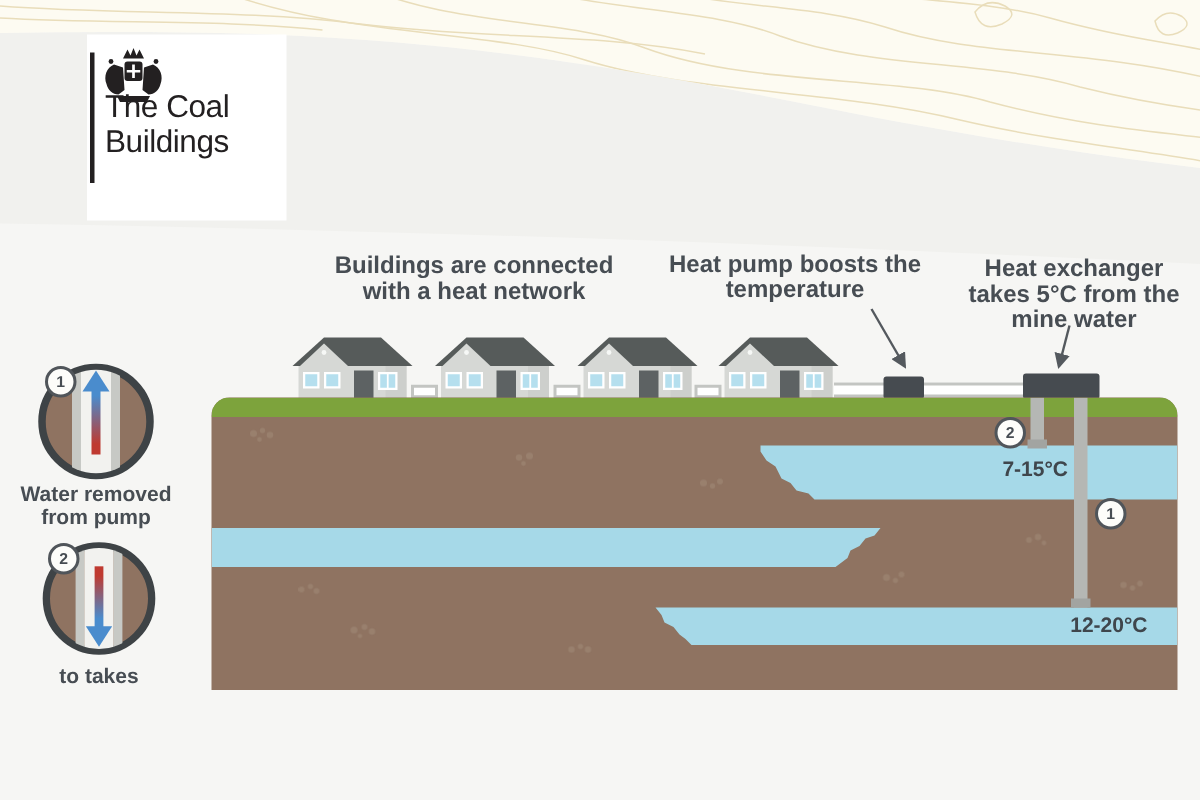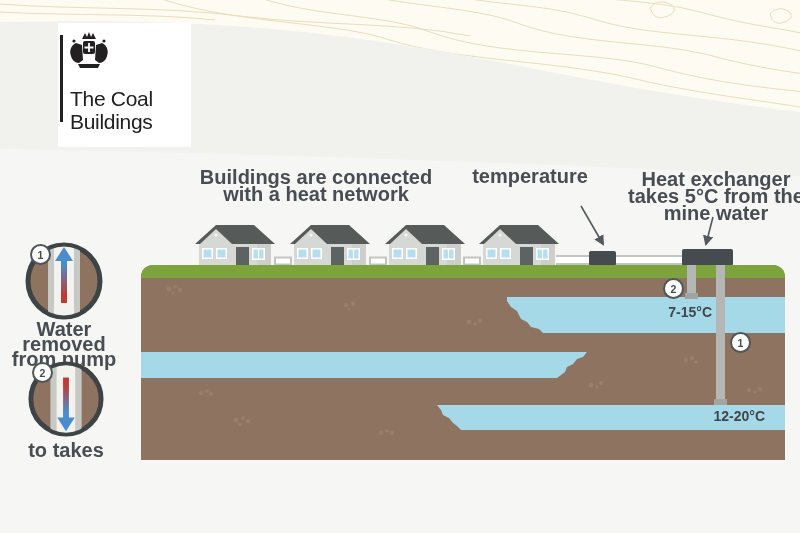--- a/index.html
+++ b/index.html
@@ -9,30 +9,30 @@
     font-family:"Liberation Sans", sans-serif;
     color:#474d53;
   }
   .abs{position:absolute;}
   
   #topo{left:0;top:0;}
   
   .logo-box{left:58px;top:23px;width:133px;height:124px;background:#ffffff;}
   .logo-bar{left:2px;top:12px;width:3px;height:87px;background:#232021;}
   .logo-crest{left:8px;top:7px;}
-  .logo-text{left:12px;top:64px;font-size:21px;line-height:23px;color:#232021;letter-spacing:-0.3px;}
-  
-  .legend-label{width:130px;text-align:center;font-weight:bold;font-size:20px;line-height:15px;color:#474d53;}
+  .logo-text{left:12px;top:37px;font-size:21px;line-height:23px;color:#232021;letter-spacing:-0.3px;}
+  
+  .legend-label{width:130px;text-align:center;font-weight:bold;font-size:14px;line-height:15px;color:#474d53;}
   .badge{
     width:17px;height:17px;border-radius:50%;background:#fdfdfa;border:2px solid #50555a;
     display:flex;align-items:center;justify-content:center;
     font-size:10.5px;font-weight:bold;color:#474d53;box-sizing:content-box;
   }
   
-  .d-label{font-weight:bold;font-size:20px;line-height:17px;text-align:center;color:#474d53;}
+  .d-label{font-weight:bold;font-size:16px;line-height:17px;text-align:center;color:#474d53;}
   
   .pipe-h{background:#ffffff;border-top:2px solid #c3c5c2;border-bottom:2px solid #c3c5c2;box-sizing:border-box;}
   .equip{background:#464b50;border-radius:2px;}
   
   .ground{
     left:141px;top:265px;width:644px;height:195px;background:#8f7361;
     border-radius:12px 12px 0 0;overflow:hidden;
   }
   .temp-label{font-weight:bold;font-size:14px;color:#3f464c;text-align:right;}
 </style>
@@ -131,20 +131,21 @@
 </div>
 <div class="abs legend-label" style="left:1px;top:443px;">
   <div>to takes</div>
 </div>
 
 <div class="abs d-label" style="left:166px;top:169px;width:300px;">
   <div>Buildings are connected</div>
   <div>with a heat network</div>
 </div>
 <div class="abs d-label" style="left:430px;top:168px;width:200px;">
+  <div>Heat pump boosts the</div>
   <div>temperature</div>
 </div>
 <div class="abs d-label" style="left:616px;top:171px;width:200px;">
   <div>Heat exchanger</div>
   <div>takes 5°C from the</div>
   <div>mine water</div>
 </div>
 
 <svg class="abs" style="left:0;top:0;pointer-events:none;" width="800" height="533" viewBox="0 0 800 533">
   <defs>

